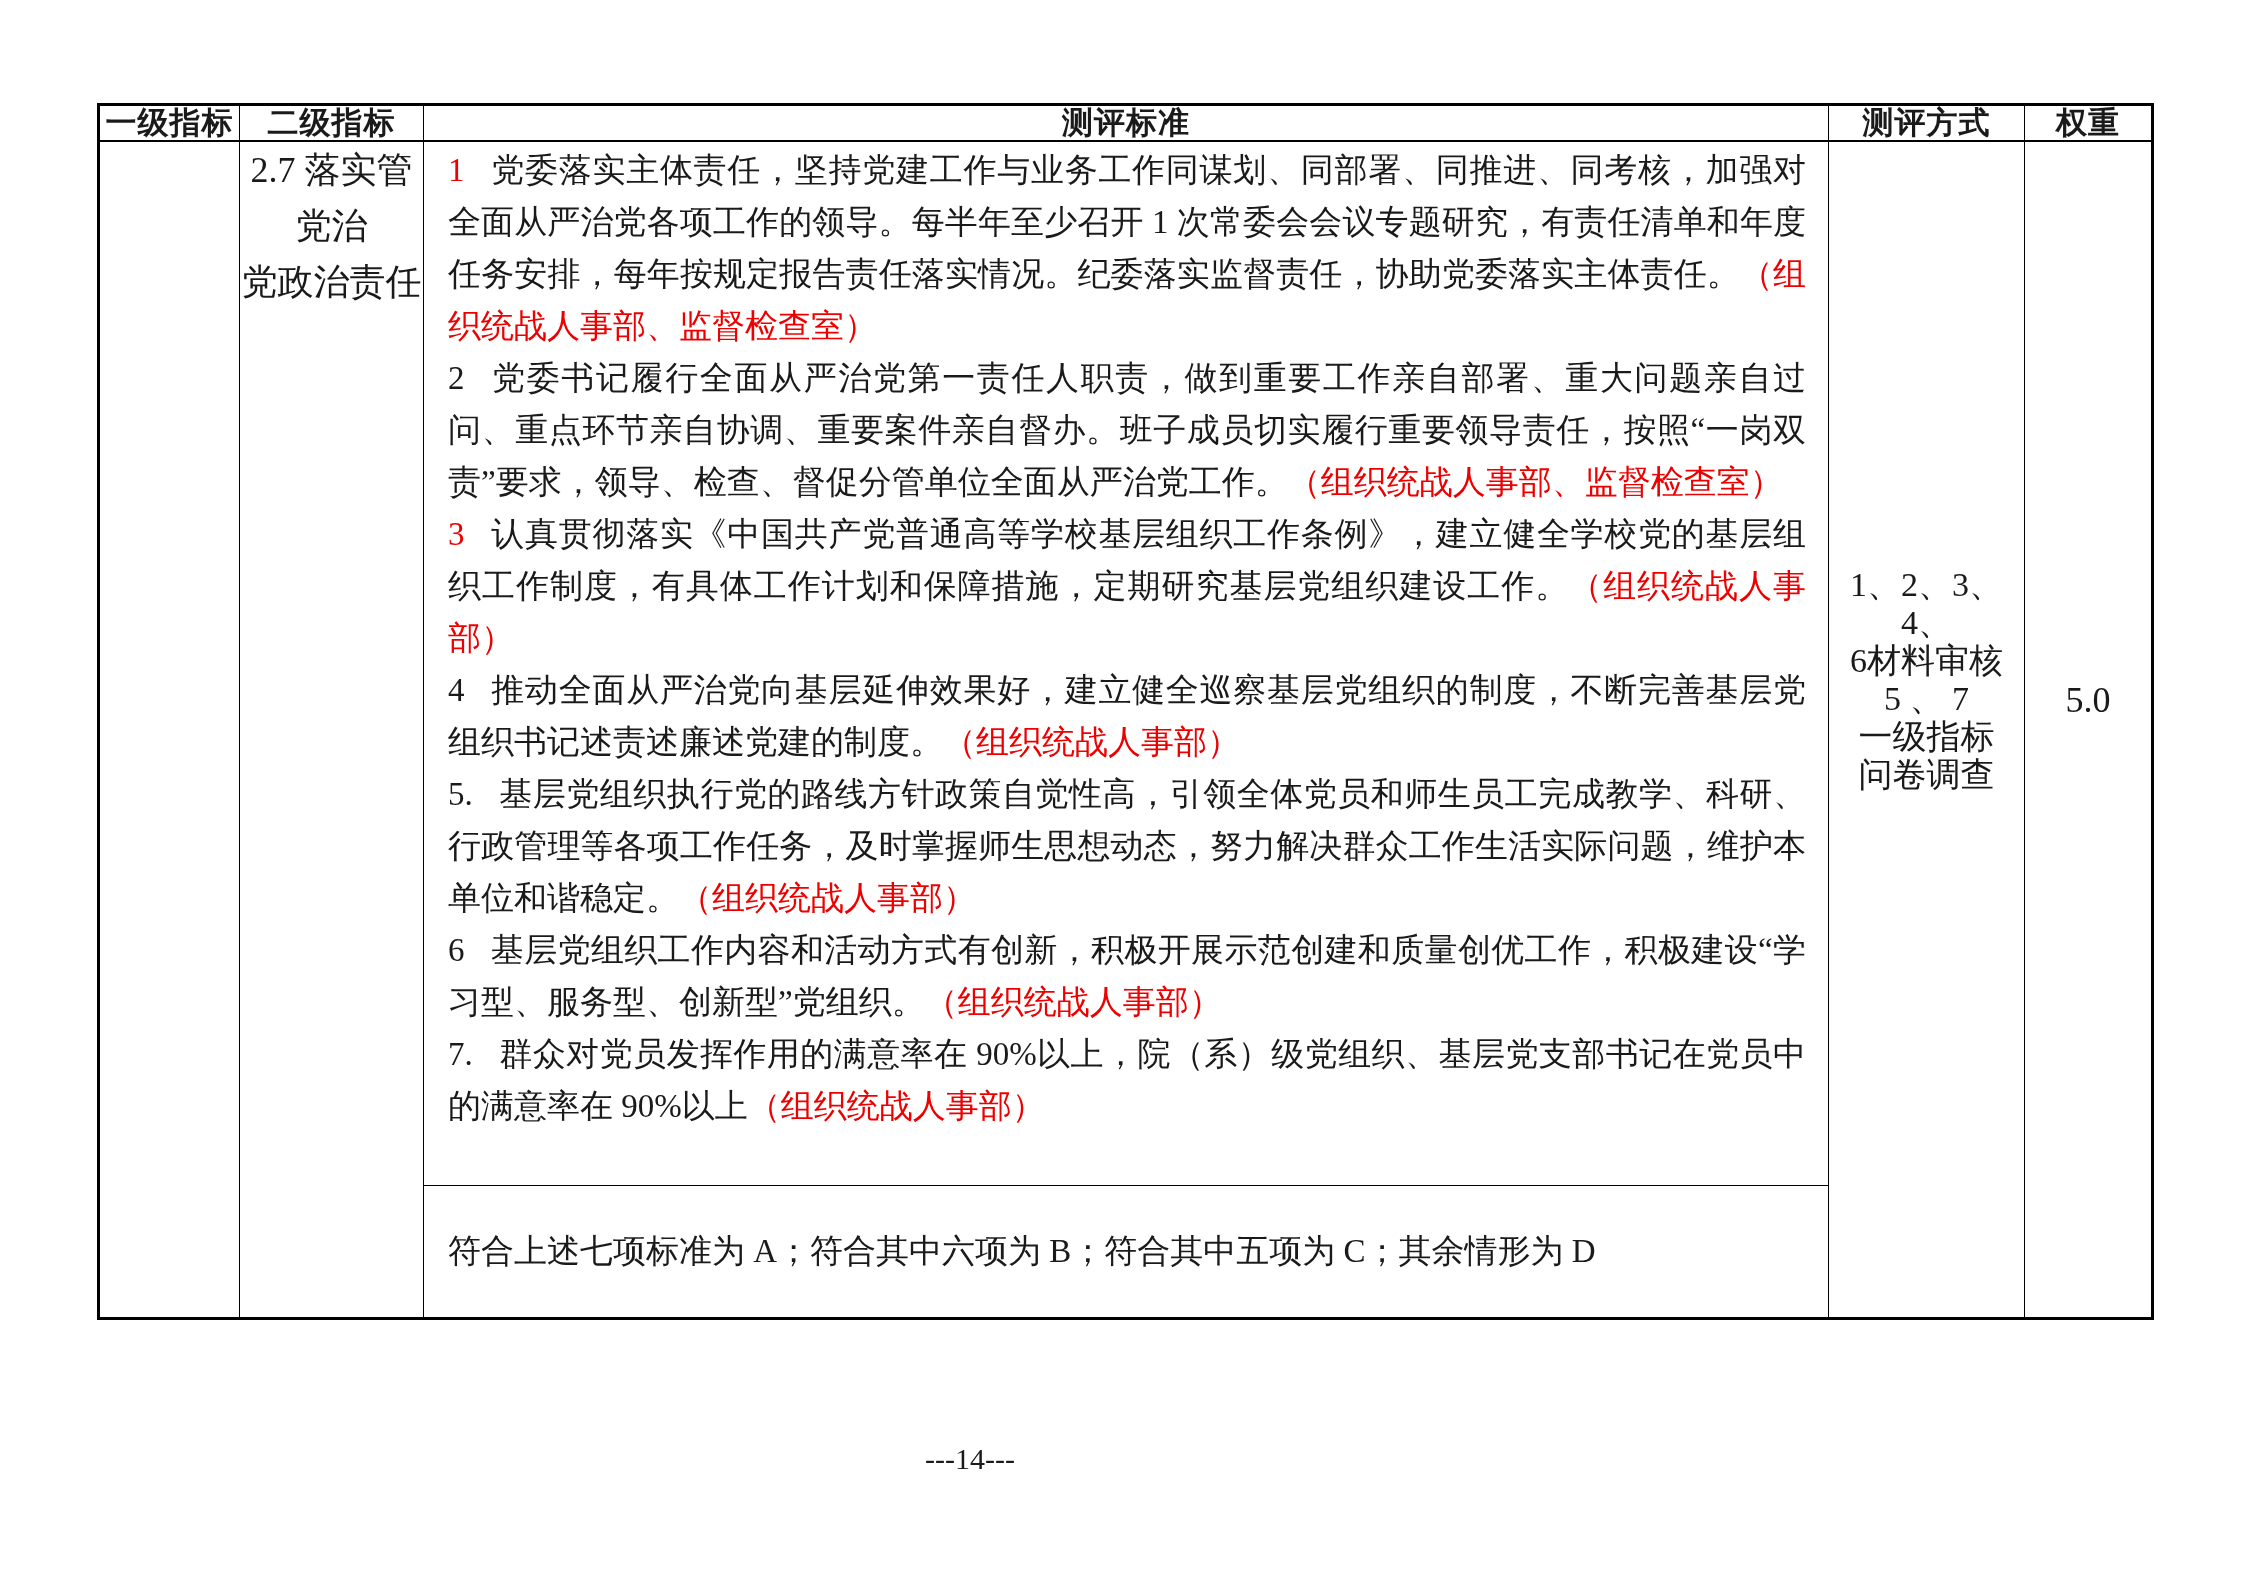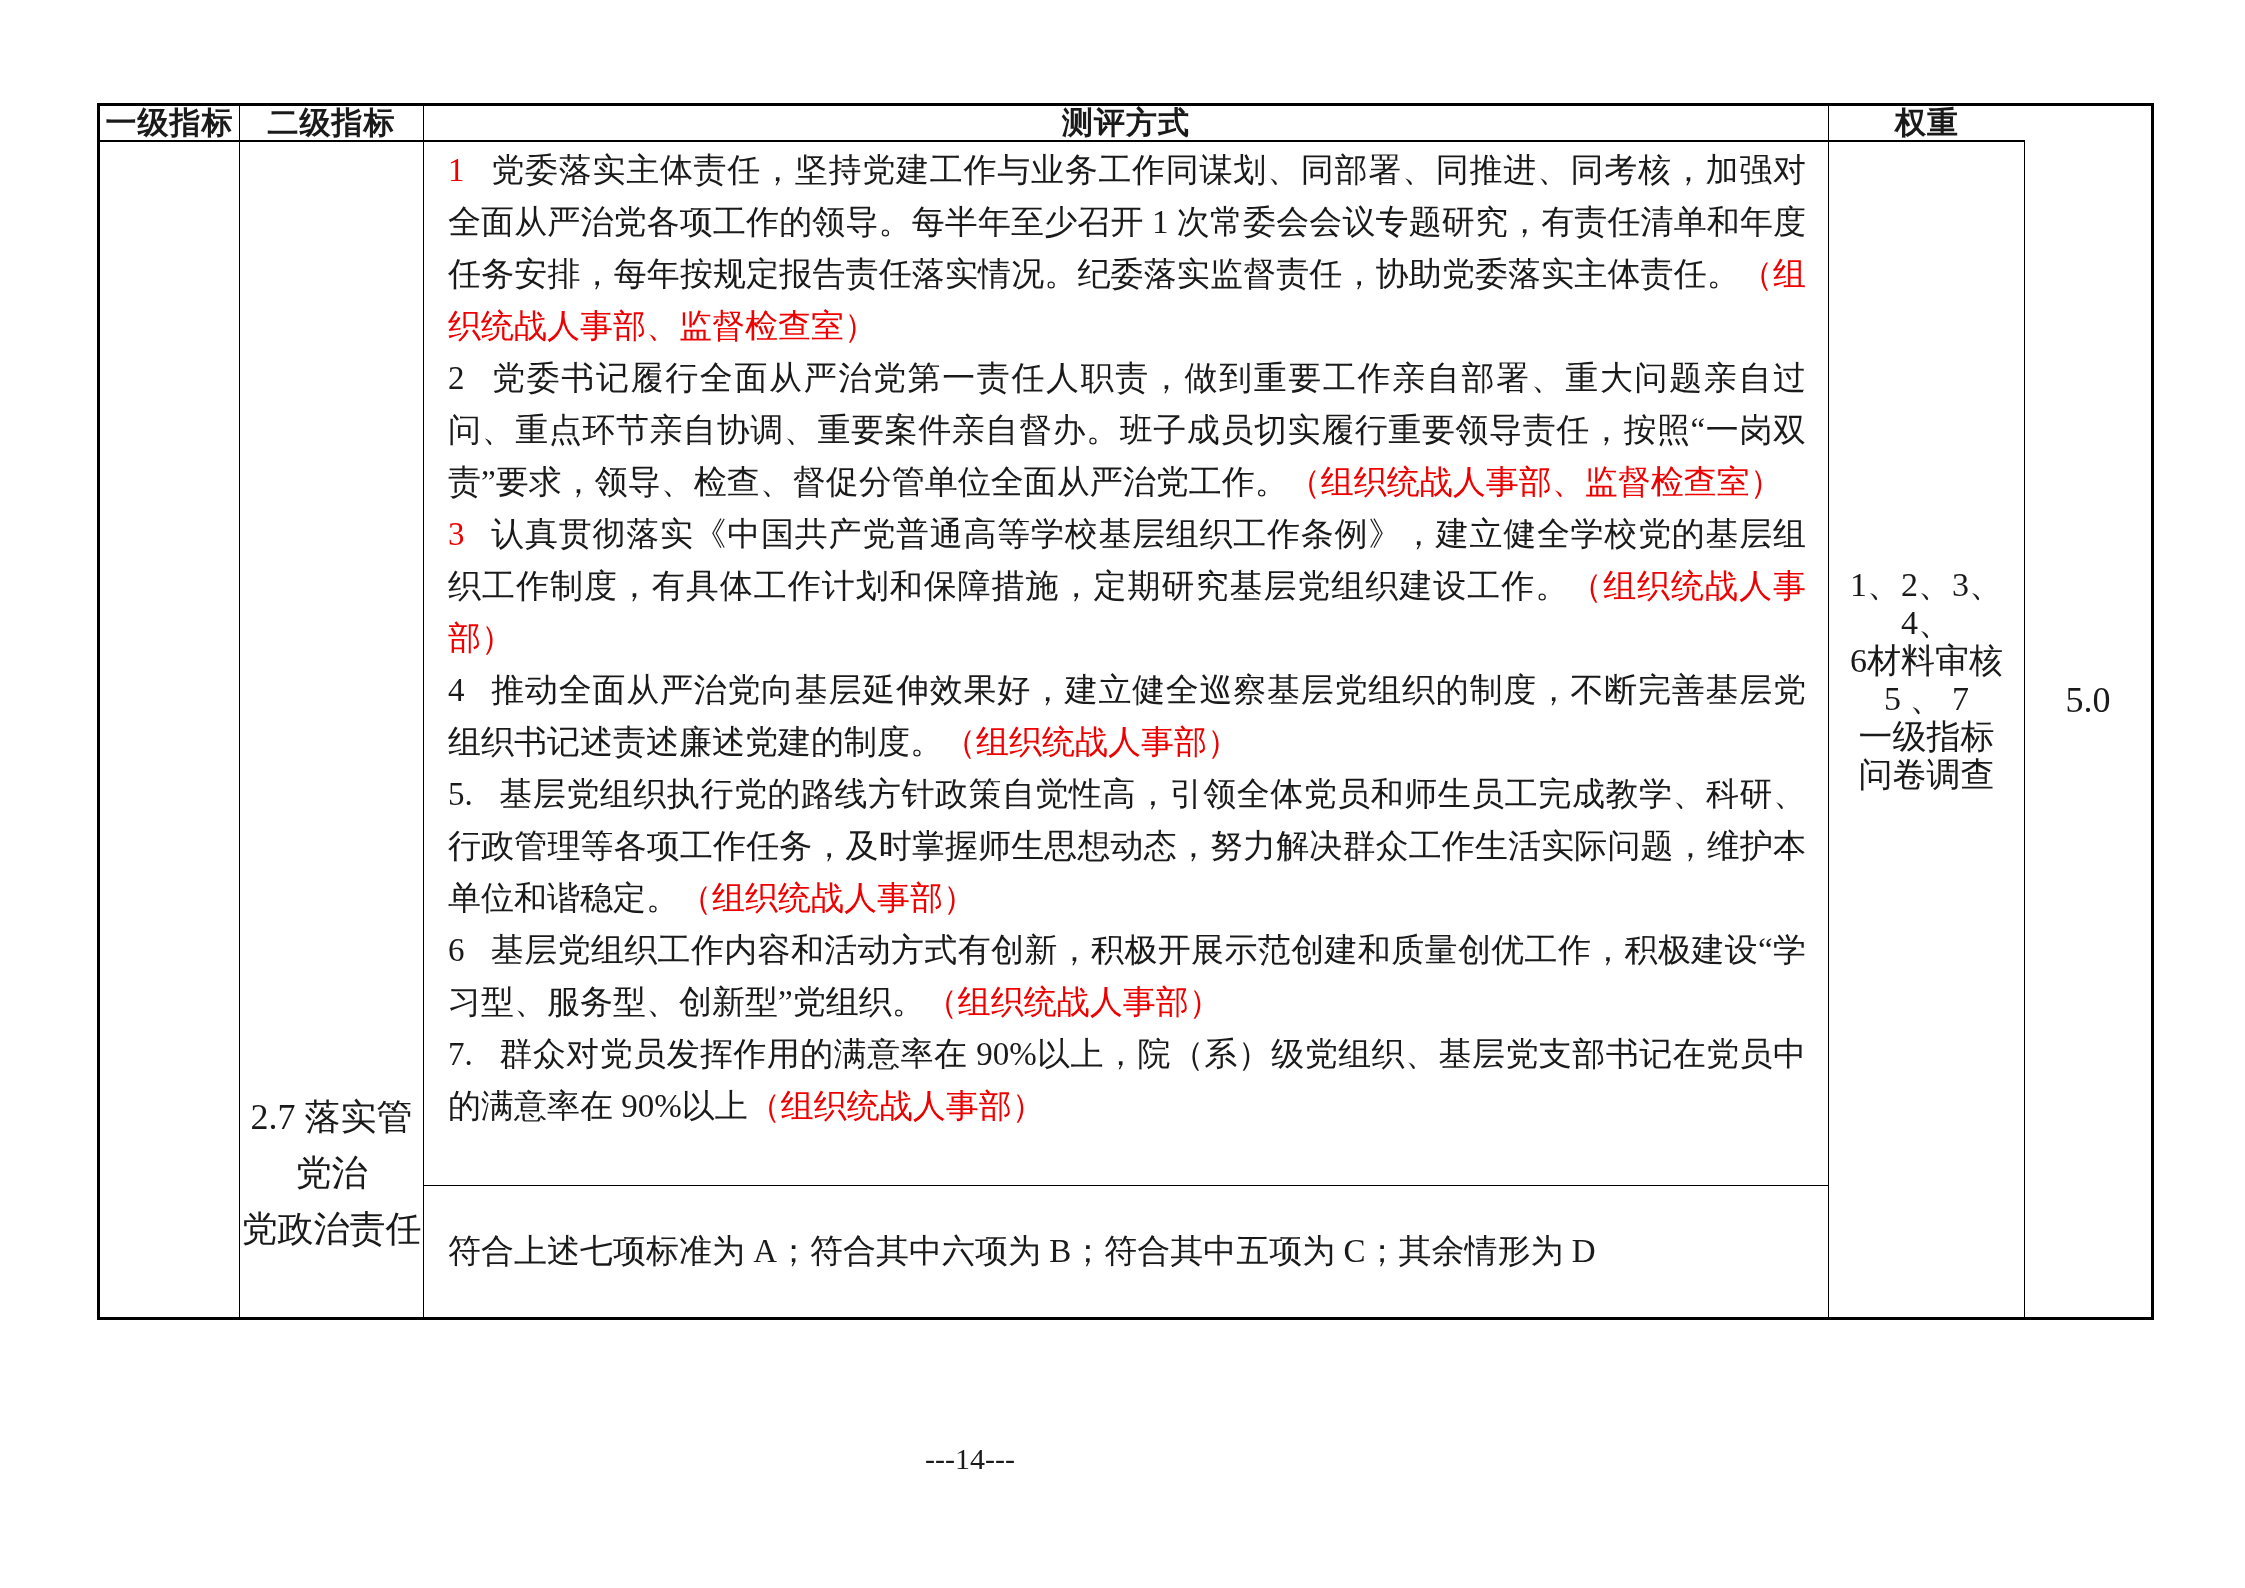--- a/index.html
+++ b/index.html
@@ -43,21 +43,21 @@
   .c-level1 {
     grid-column: 1; grid-row: 2 / 4;
     border-right: 1px solid #000;
   }
   .c-level2 {
     grid-column: 2; grid-row: 2 / 4;
     border-right: 1px solid #000;
     display: flex;
     flex-direction: column;
     align-items: center;
-    justify-content: flex-end;
+    justify-content: flex-start;
     padding-bottom: 60px;
     font-size: 36px;
     line-height: 56px;
     text-align: center;
   }
   .c-items {
     grid-column: 3; grid-row: 2;
     border-right: 1px solid #000;
     border-bottom: 1px solid #000;
     box-sizing: border-box;
@@ -110,20 +110,21 @@
     color: #1a1a1a;
   }
 </style>
 </head>
 <body>
 
 <div class="doc-table">
 
   <div class="hcell">一级指标</div>
   <div class="hcell">二级指标</div>
+  <div class="hcell">测评标准</div>
   <div class="hcell">测评方式</div>
   <div class="hcell last">权重</div>
 
   <div class="c-level1"></div>
 
   <div class="c-level2">
     <span>2.7 落实管党治</span>
     <span>党政治责任</span>
   </div>
 

